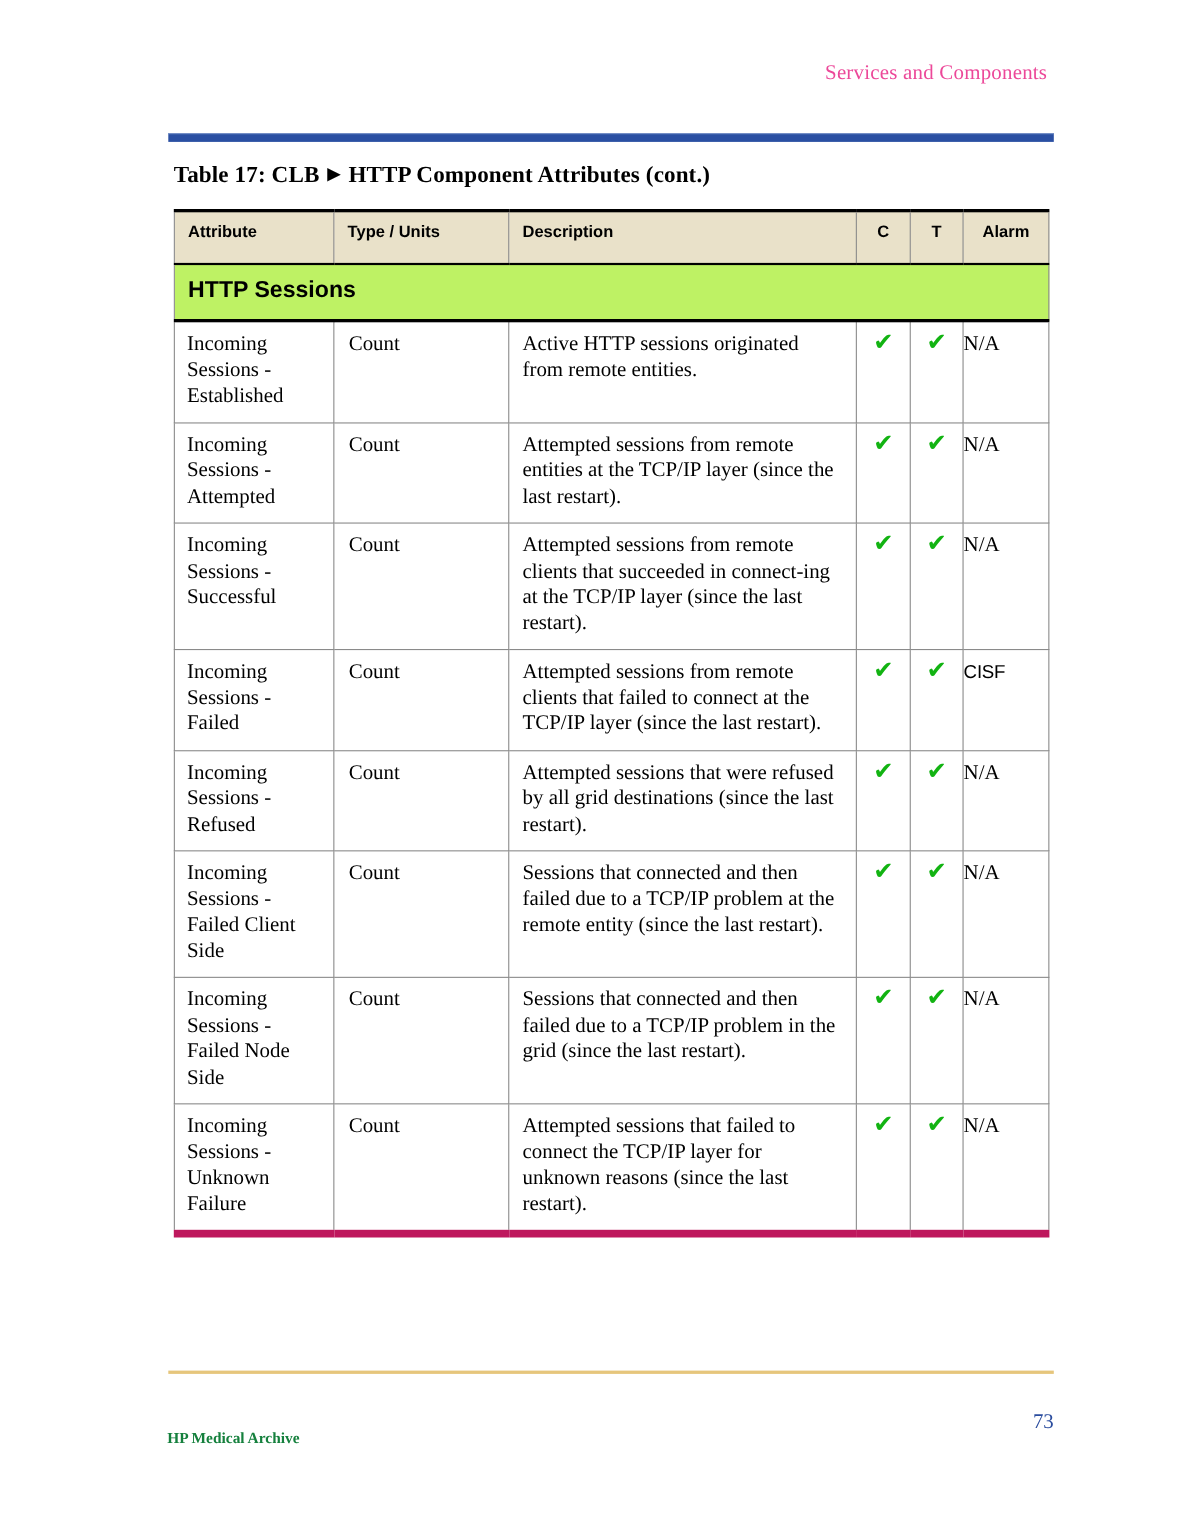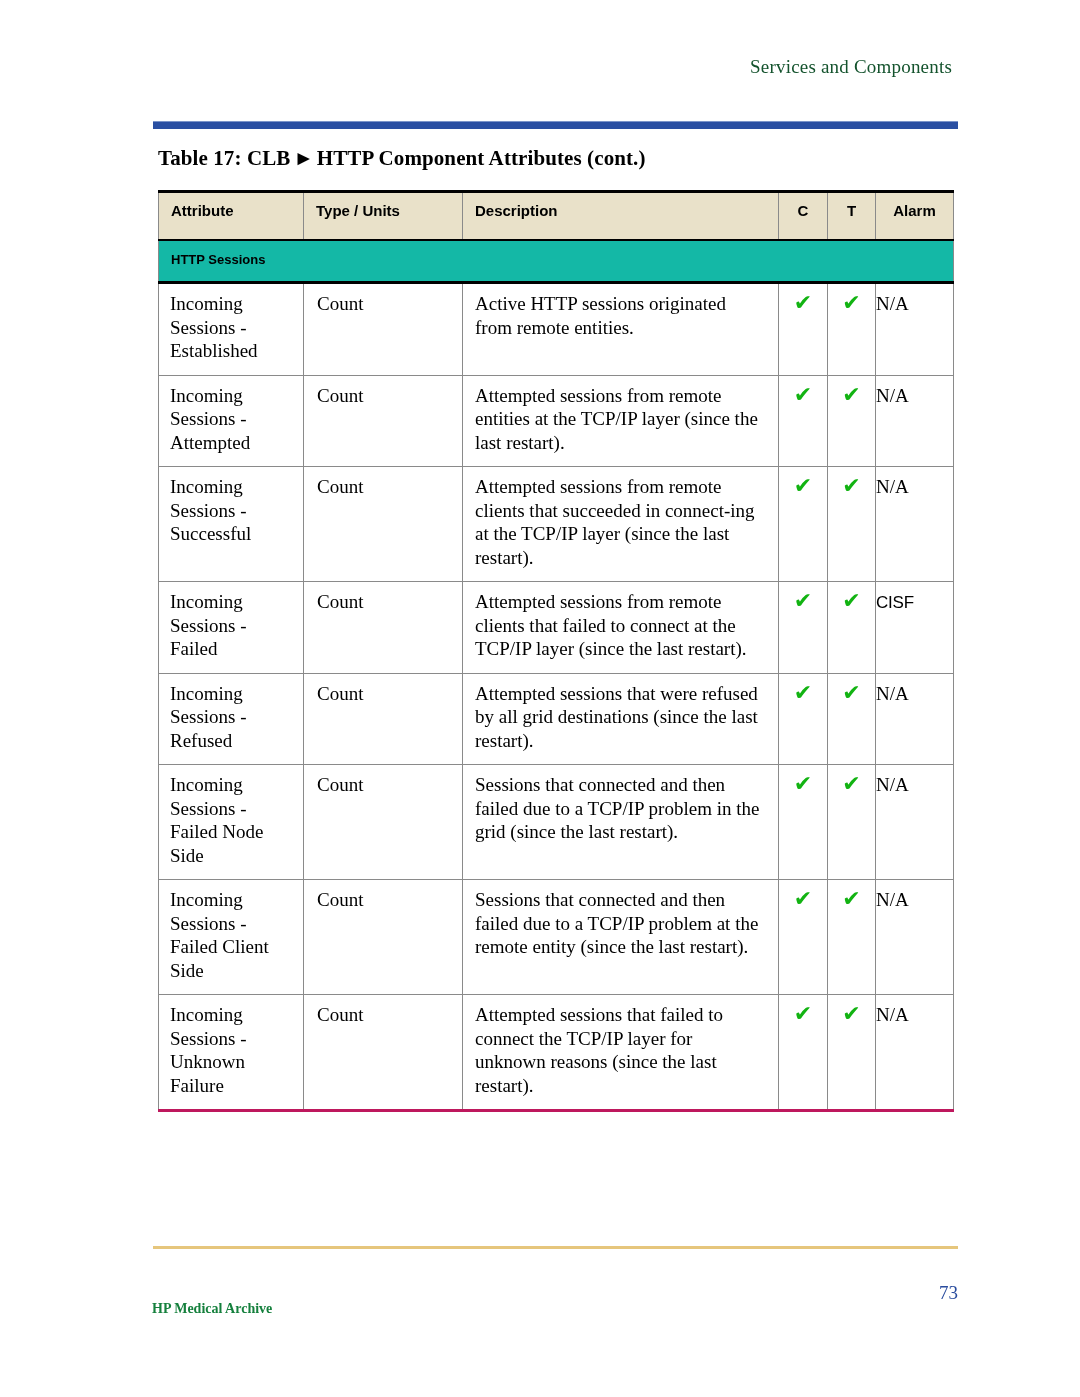--- a/index.html
+++ b/index.html
@@ -16,21 +16,21 @@
     overflow: hidden;
   }
 
   
   .running-head {
     position: absolute;
     top: 56px;
     right: 128px;
     font-family: "Liberation Serif", serif;
     font-size: 19px;
-    color: #14532d;
+    color: #ec4899;
     letter-spacing: 0.2px;
     white-space: nowrap;
   }
 
   
   .head-rule {
     position: absolute;
     left: 153px;
     top: 121px;
     width: 805px;
@@ -93,43 +93,43 @@
     height: 26px;
   }
   .attr-table thead th.ctr {
     text-align: center;
     padding-left: 0;
     padding-right: 0;
   }
 
   
   tr.section-row td {
-    background: #14b8a6;
+    background: #bef264;
     font-family: "Liberation Sans", sans-serif;
     font-weight: bold;
-    font-size: 13px;
+    font-size: 21px;
     padding: 11px 0 14px 12px;
     border-bottom: 3px solid #000000;
     border-top: none;
   }
 
   
   tr.data-row td {
     font-family: "Liberation Serif", serif;
     font-size: 19px;
     line-height: 23.5px;
     padding: 8px 20px 12px 11px;
   }
   tr.data-row td.cell-attr   { padding-left: 11px; padding-right: 6px; }
   tr.data-row td.cell-type   { padding-left: 13px; }
   tr.data-row td.cell-desc   { padding-left: 12px; padding-right: 12px; }
   tr.data-row td.cell-flag   { text-align: center; padding-left: 0; padding-right: 0; }
   tr.data-row td.cell-alarm  { text-align: left; padding-left: 0; padding-right: 0; }
 
-  tr.data-row:last-child td { border-bottom: 3px solid #be185d; margin-left: 22px; }
+  tr.data-row:last-child td { border-bottom: 7px solid #be185d; margin-left: 22px; }
 
   .check {
     display: inline-block;
     color: #12b312;
     font-size: 22px;
     font-family: "DejaVu Sans", sans-serif;
     line-height: 22px;
     font-weight: bold;
   }
   .alarm-na {
@@ -240,31 +240,31 @@
       </tr>
       <tr class="data-row">
         <td class="cell-attr">Incoming Sessions - Refused</td>
         <td class="cell-type">Count</td>
         <td class="cell-desc">Attempted sessions that were refused by all grid destinations (since the last restart).</td>
         <td class="cell-flag"><span class="check">✔</span></td>
         <td class="cell-flag"><span class="check">✔</span></td>
         <td class="cell-alarm"><span class="alarm-na">N/A</span></td>
       </tr>
       <tr class="data-row">
+        <td class="cell-attr">Incoming Sessions - Failed Client Side</td>
+        <td class="cell-type">Count</td>
+        <td class="cell-desc">Sessions that connected and then failed due to a TCP/IP problem at the remote entity (since the last restart).</td>
+        <td class="cell-flag"><span class="check">✔</span></td>
+        <td class="cell-flag"><span class="check">✔</span></td>
+        <td class="cell-alarm"><span class="alarm-na">N/A</span></td>
+      </tr>
+      <tr class="data-row">
         <td class="cell-attr">Incoming Sessions - Failed Node Side</td>
         <td class="cell-type">Count</td>
         <td class="cell-desc">Sessions that connected and then failed due to a TCP/IP problem in the grid (since the last restart).</td>
-        <td class="cell-flag"><span class="check">✔</span></td>
-        <td class="cell-flag"><span class="check">✔</span></td>
-        <td class="cell-alarm"><span class="alarm-na">N/A</span></td>
-      </tr>
-      <tr class="data-row">
-        <td class="cell-attr">Incoming Sessions - Failed Client Side</td>
-        <td class="cell-type">Count</td>
-        <td class="cell-desc">Sessions that connected and then failed due to a TCP/IP problem at the remote entity (since the last restart).</td>
         <td class="cell-flag"><span class="check">✔</span></td>
         <td class="cell-flag"><span class="check">✔</span></td>
         <td class="cell-alarm"><span class="alarm-na">N/A</span></td>
       </tr>
       <tr class="data-row">
         <td class="cell-attr">Incoming Sessions - Unknown Failure</td>
         <td class="cell-type">Count</td>
         <td class="cell-desc">Attempted sessions that failed to connect the TCP/IP layer for unknown reasons (since the last restart).</td>
         <td class="cell-flag"><span class="check">✔</span></td>
         <td class="cell-flag"><span class="check">✔</span></td>

